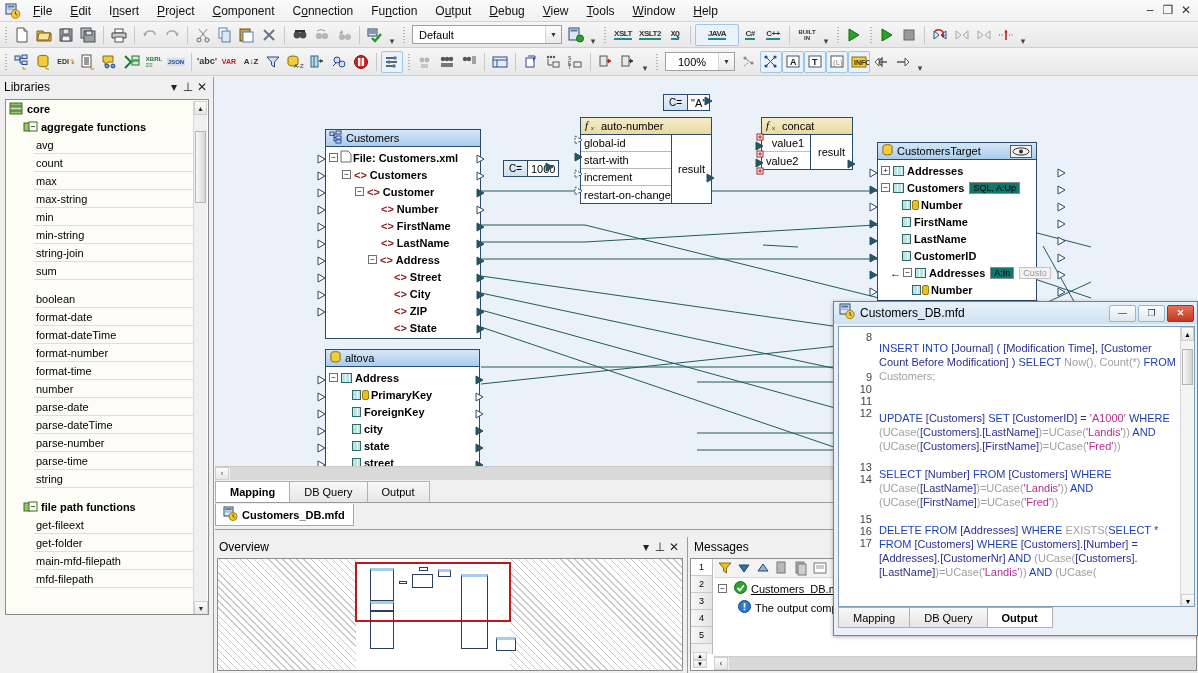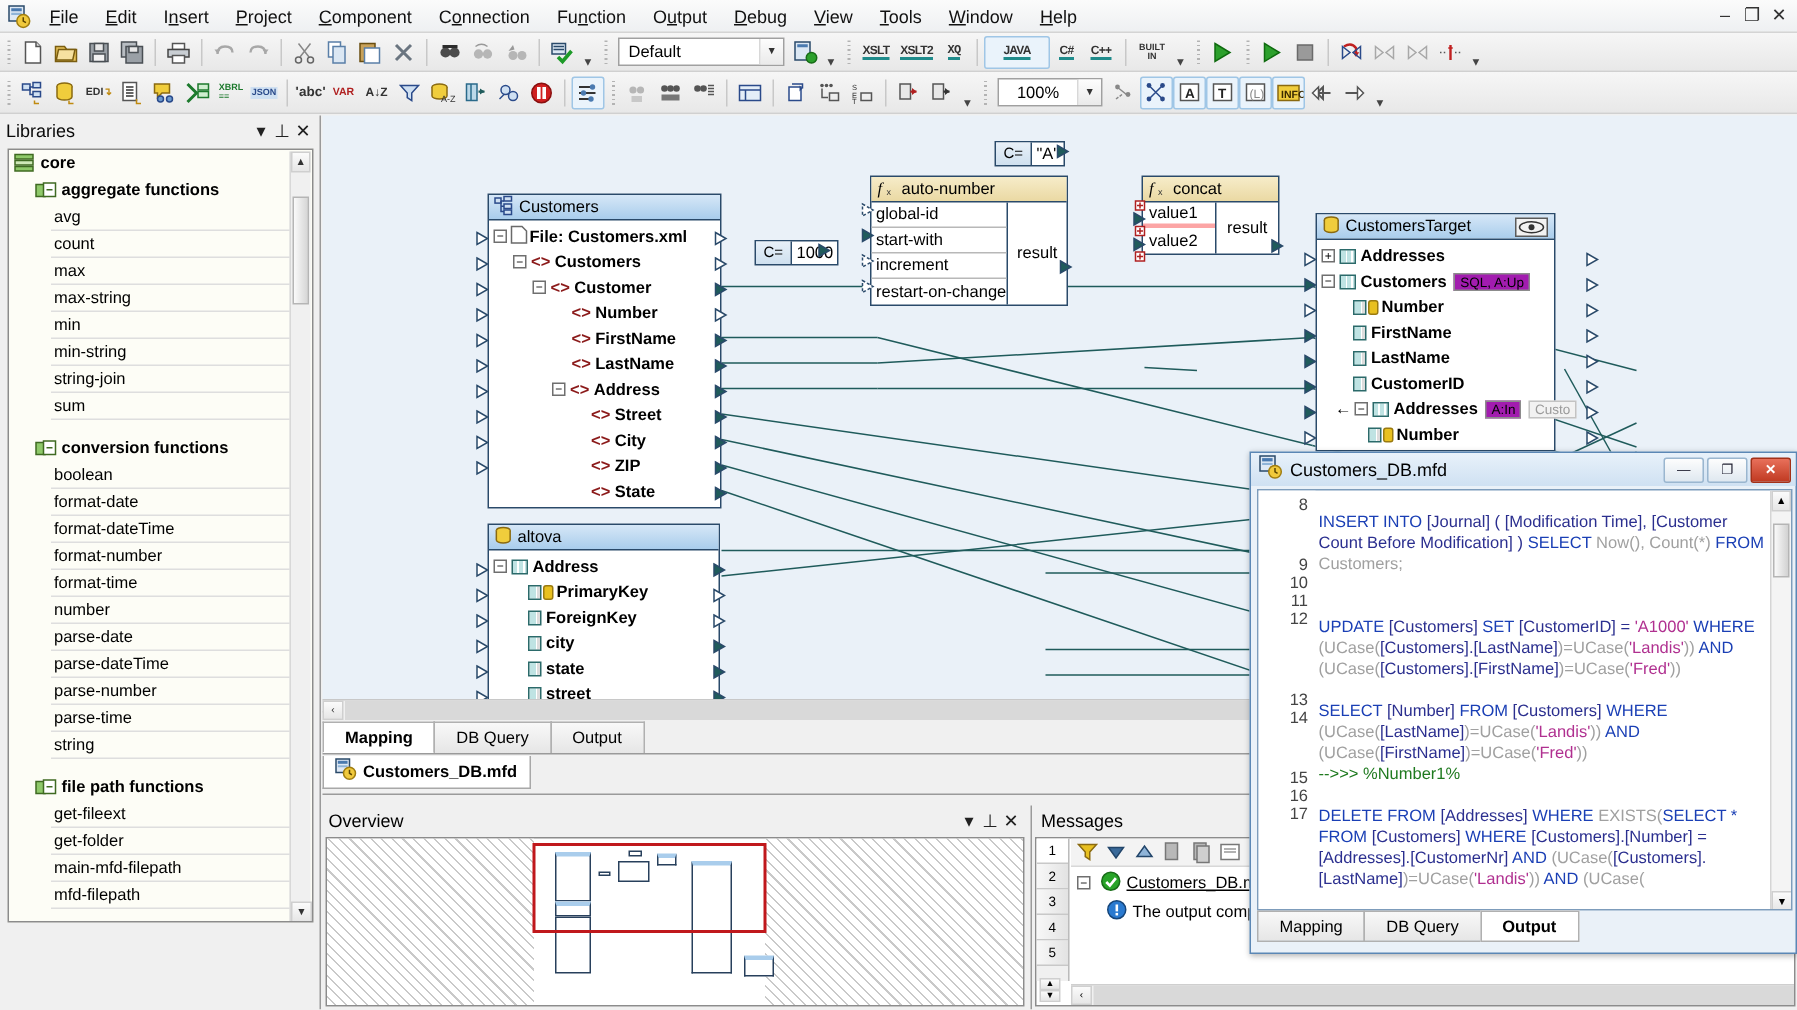--- a/index.html
+++ b/index.html
@@ -177,21 +177,21 @@
     display:inline-block;width:7px;height:10px;margin-right:2px;margin-left:-2px;
     background:#e8c020;border:1px solid #9a7a10;border-radius:2px;
     vertical-align:middle;flex:0 0 auto;
   }
   .expander{
     width:9px;height:9px;border:1px solid #6f6f6f;background:#fff;
     display:inline-flex;align-items:center;justify-content:center;
     font-size:8px;line-height:7px;margin-right:3px;flex:0 0 auto;color:#000;
   }
   .badge{
-    border:1px solid #8c8c8c;background:#a21caf;font-size:9px;padding:0 3px;
+    border:1px solid #8c8c8c;background:#0f766e;font-size:9px;padding:0 3px;
     margin-left:5px;
   }
   .badge.muted{color:#9a9a9a;border-color:#c3c3c3;background:#f2f2f2;}
   .eye{
     width:22px;height:13px;border:1px solid #5a5a5a;background:#f2f2f2;
     display:flex;align-items:center;justify-content:center;
   }
   .const{
     position:absolute; height:17px; display:flex; align-items:stretch;
     border:1px solid #2a4a6a; background:#fff; font-size:11px;
@@ -489,21 +489,21 @@
   <div class="tb-sep"></div>
   <div class="tbtn">
     <svg width="16" height="16">
         <rect x="1" y="2" width="9" height="7" fill="#dbe7f3" stroke="#2a4a6a"></rect>
         <path d="M2 4h7 M2 6h7" stroke="#2a4a6a"></path>
         <path d="M5 11 l3 3 l6-7" stroke="#1d9a28" stroke-width="2.4" fill="none"></path>
       </svg>
   </div>
   <div class="tb-more">▾</div>
   <div class="tb-grip"></div>
-  <div class="combo" style="width:111px;">
+  <div class="combo" style="width:150px;">
     <span class="val">Default</span>
     <span class="arrow">▼</span>
   </div>
   <div class="tbtn">
     <svg width="16" height="16">
         <rect x="1" y="1" width="10" height="12" fill="#dbe7f3" stroke="#2a4a6a"></rect>
         <rect x="2.5" y="2.5" width="7" height="2" fill="#4a7ab0"></rect>
         <circle cx="12" cy="11.5" r="3.5" fill="#2ca02c" stroke="#176c17"></circle>
       </svg>
   </div>
@@ -861,30 +861,20 @@
     <div class="tree-row leaf">
         <span>min-string</span>
       </div>
     <div class="tree-row leaf">
         <span>string-join</span>
       </div>
     <div class="tree-row leaf">
         <span>sum</span>
       </div>
     <div class="tree-row spacer"></div>
-    <div class="tree-row group" style="padding-left:18px;">
-      <span class="grp-icon">
-        <svg width="14" height="12">
-            <rect x="0" y="2" width="6" height="8" fill="#8fc96a" stroke="#3f6a22"></rect>
-            <rect x="5" y="1" width="8" height="9" fill="#fff" stroke="#3f6a22"></rect>
-            <path d="M7 5.5 h4" stroke="#3f6a22"></path>
-          </svg>
-      </span>
-      <span>conversion functions</span>
-    </div>
     <div class="tree-row leaf">
         <span>boolean</span>
       </div>
     <div class="tree-row leaf">
         <span>format-date</span>
       </div>
     <div class="tree-row leaf">
         <span>format-dateTime</span>
       </div>
     <div class="tree-row leaf">
@@ -1154,21 +1144,21 @@
       <span>
         <svg width="12" height="12">
             <text x="0" y="10" font-size="11" font-style="italic" font-family="Liberation Serif, serif">f</text>
             <text x="6" y="11" font-size="6" fill="#333">x</text>
           </svg>
       </span>
       <span>concat</span>
     </div>
     <div style="display:flex;">
       <div style="flex:1 1 auto;">
-        <div class="row" style="padding-left:4px;border-bottom:3px solid #fca5a5;">
+        <div class="row" style="padding-left:4px;border-bottom:1px solid #fca5a5;justify-content:center;">
             <span>value1</span>
           </div>
         <div class="row" style="padding-left:4px;">
             <span>value2</span>
           </div>
       </div>
       <div style="width:42px;border-left:1px solid #2a4a6a;display:flex;align-items:center;justify-content:center;">
         <span>result</span>
       </div>
     </div>
@@ -1515,21 +1505,20 @@
       </div>
       <div class="cl">&nbsp;</div>
       <div class="cl">&nbsp;</div>
       <div class="cl">
         <span class="kw">UPDATE </span><span class="id">[Customers]</span><span class="kw"> SET </span><span class="id">[CustomerID]</span><span class="id"> = </span><span class="str">'A1000'</span> <span class="kw">WHERE </span><span class="fn">(</span><span class="fn">UCase</span><span class="fn">(</span><span class="id">[Customers].[LastName]</span><span class="fn">)=</span><span class="fn">UCase</span><span class="fn">(</span><span class="str">'Landis'</span><span class="fn">)) </span><span class="kw">AND </span><span class="fn">(</span><span class="fn">UCase</span><span class="fn">(</span><span class="id">[Customers].[FirstName]</span><span class="fn">)=</span><span class="fn">UCase</span><span class="fn">(</span><span class="str">'Fred'</span><span class="fn">))</span>
       </div>
       <div class="cl">&nbsp;</div>
       <div class="cl">
         <span class="kw">SELECT </span><span class="id">[Number]</span><span class="kw"> FROM </span><span class="id">[Customers]</span><span class="kw"> WHERE </span><span class="fn">(</span><span class="fn">UCase</span><span class="fn">(</span><span class="id">[LastName]</span><span class="fn">)=</span><span class="fn">UCase</span><span class="fn">(</span><span class="str">'Landis'</span><span class="fn">)) </span><span class="kw">AND </span><span class="fn">(</span><span class="fn">UCase</span><span class="fn">(</span><span class="id">[FirstName]</span><span class="fn">)=</span><span class="fn">UCase</span><span class="fn">(</span><span class="str">'Fred'</span><span class="fn">))</span>
       </div>
-      <div class="cl"><span class="cmt">--&gt;&gt;&gt; %Number1%</span></div>
       <div class="cl">&nbsp;</div>
       <div class="cl">
         <span class="kw">DELETE FROM </span><span class="id">[Addresses]</span><span class="kw"> WHERE </span><span class="fn">EXISTS</span><span class="fn">(</span><span class="kw">SELECT * </span><span class="kw">FROM </span><span class="id">[Customers]</span><span class="kw"> WHERE </span><span class="id">[Customers].[Number]</span><span class="id"> = </span><span class="id">[Addresses].[CustomerNr]</span><span class="kw"> AND </span><span class="fn">(</span><span class="fn">UCase</span><span class="fn">(</span><span class="id">[Customers].[LastName]</span><span class="fn">)=</span><span class="fn">UCase</span><span class="fn">(</span><span class="str">'Landis'</span><span class="fn">)) </span><span class="kw">AND </span><span class="fn">(</span><span class="fn">UCase</span><span class="fn">(</span>
       </div>
     </div>
     <div id="fw-vscroll">
       <div class="up">▲</div>
       <div class="thumb"></div>
       <div class="dn">▼</div>
     </div>

